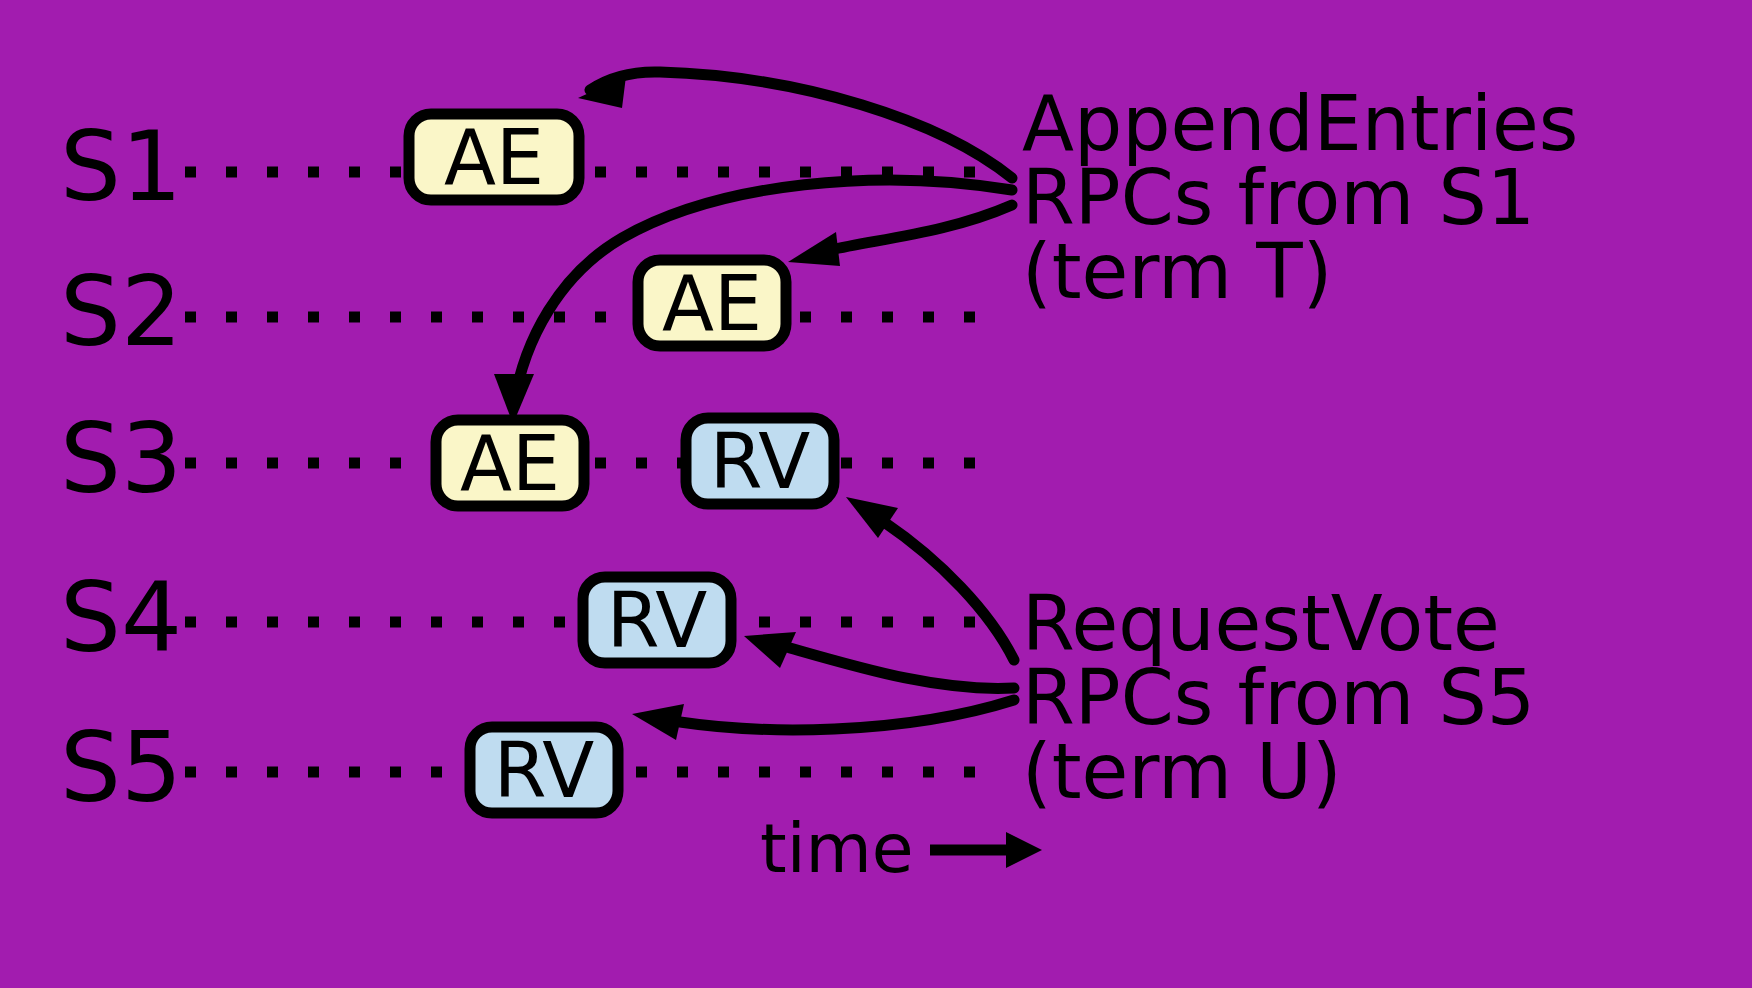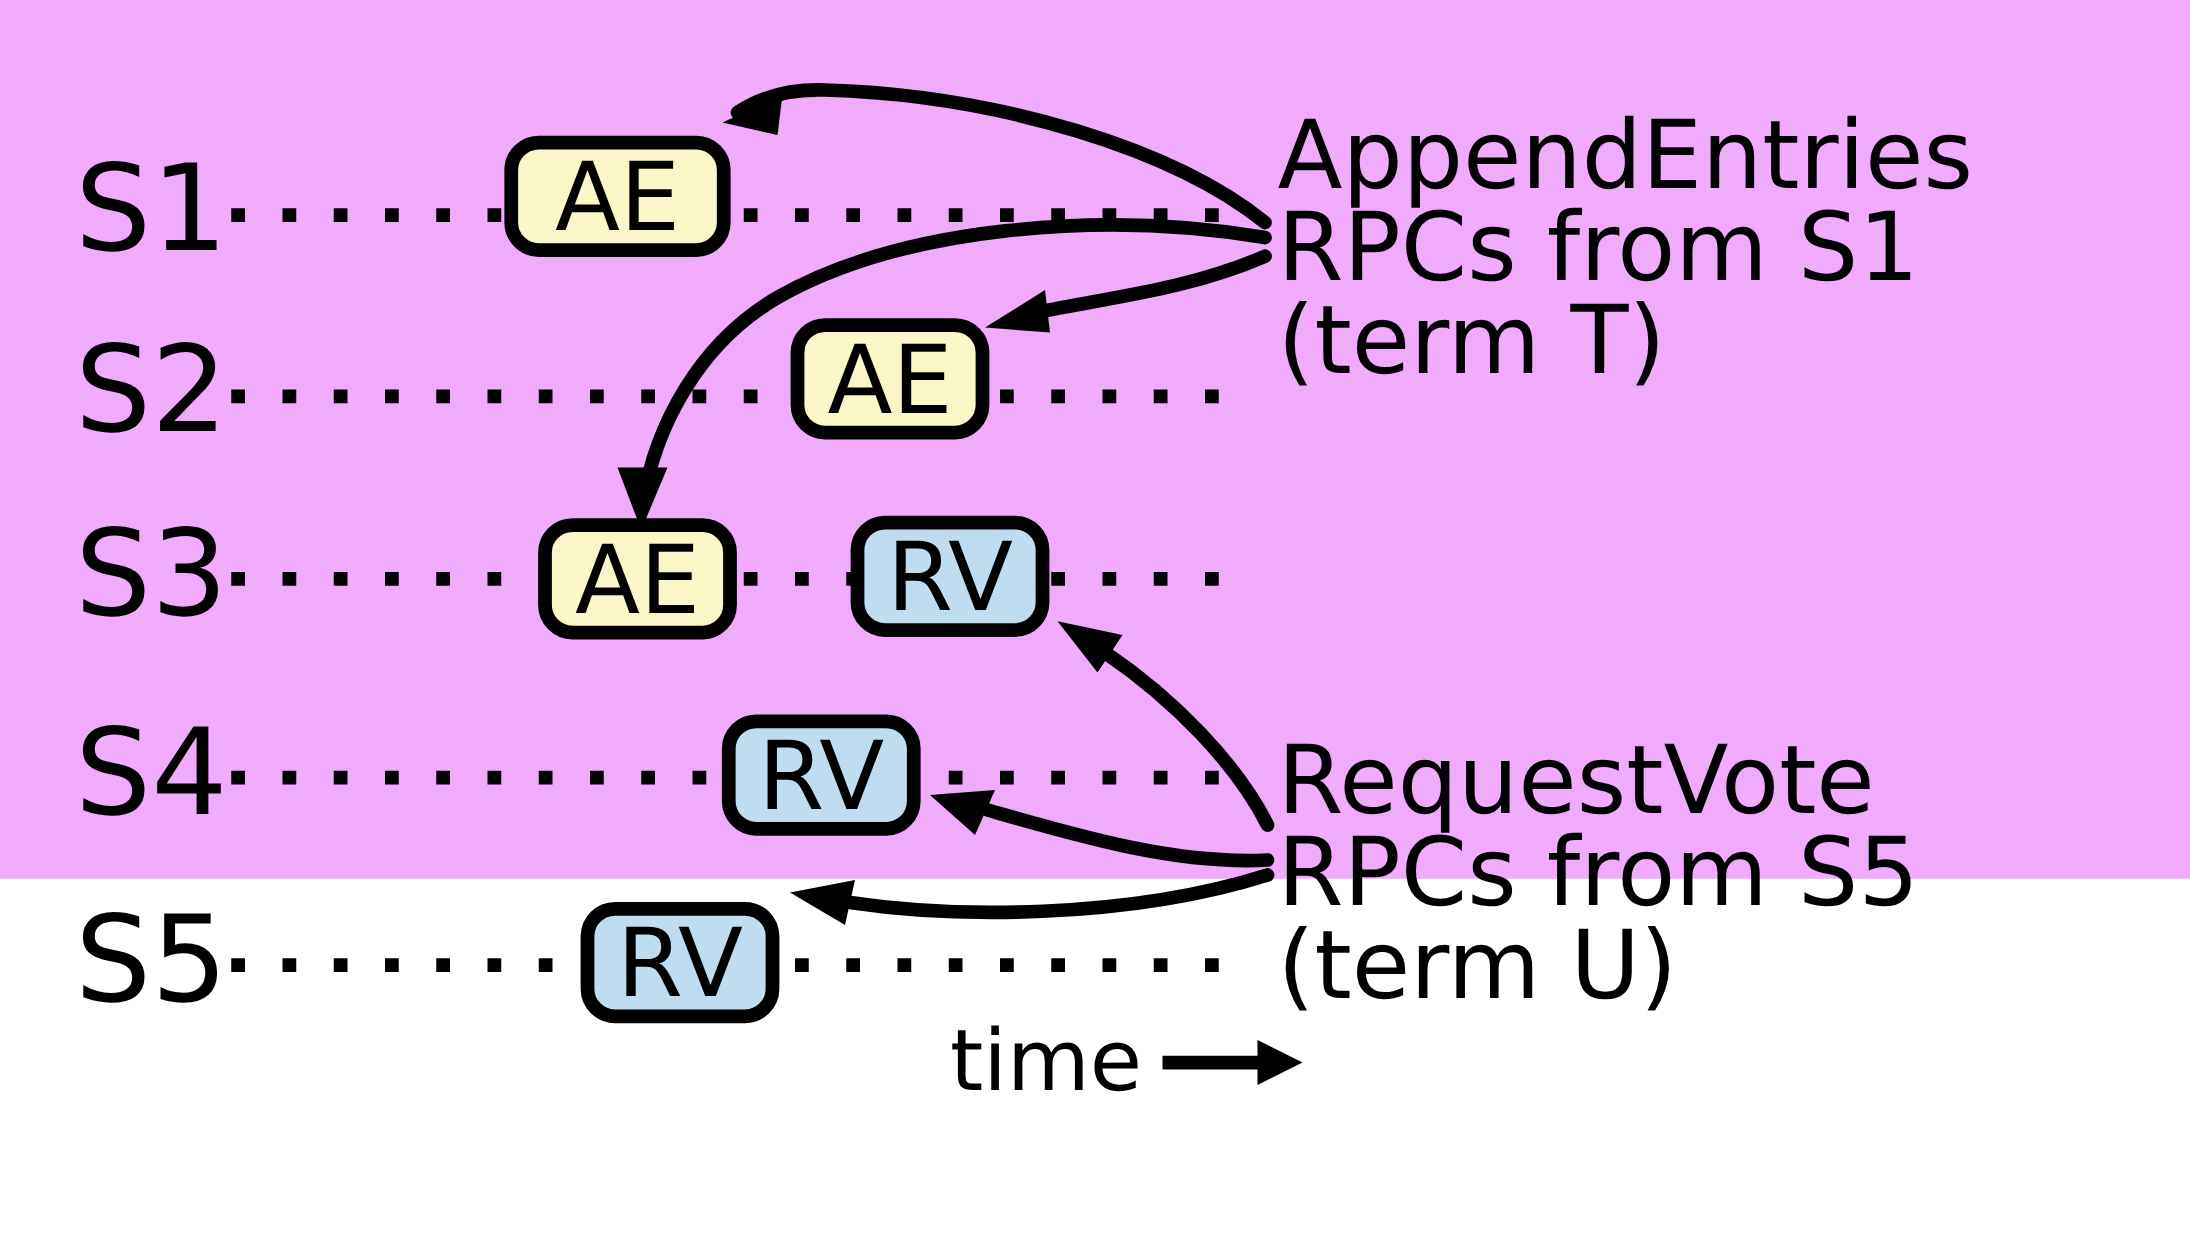--- a/index.html
+++ b/index.html
@@ -9,22 +9,22 @@
   }
   body {
     width: 1752px;
     height: 988px;
     overflow: hidden;
     font-family: "DejaVu Sans", sans-serif;
   }
   #stage {
     position: relative;
     width: 1752px;
-    height: 703px;
-    background: #f0abfc;
+    height: 988px;
+    background: #a21caf;
   }
   svg#diagram {
     position: absolute;
     left: 0;
     top: 0;
     width: 1752px;
     height: 988px;
   }
   .server-label {
     font-family: "DejaVu Sans", sans-serif;

